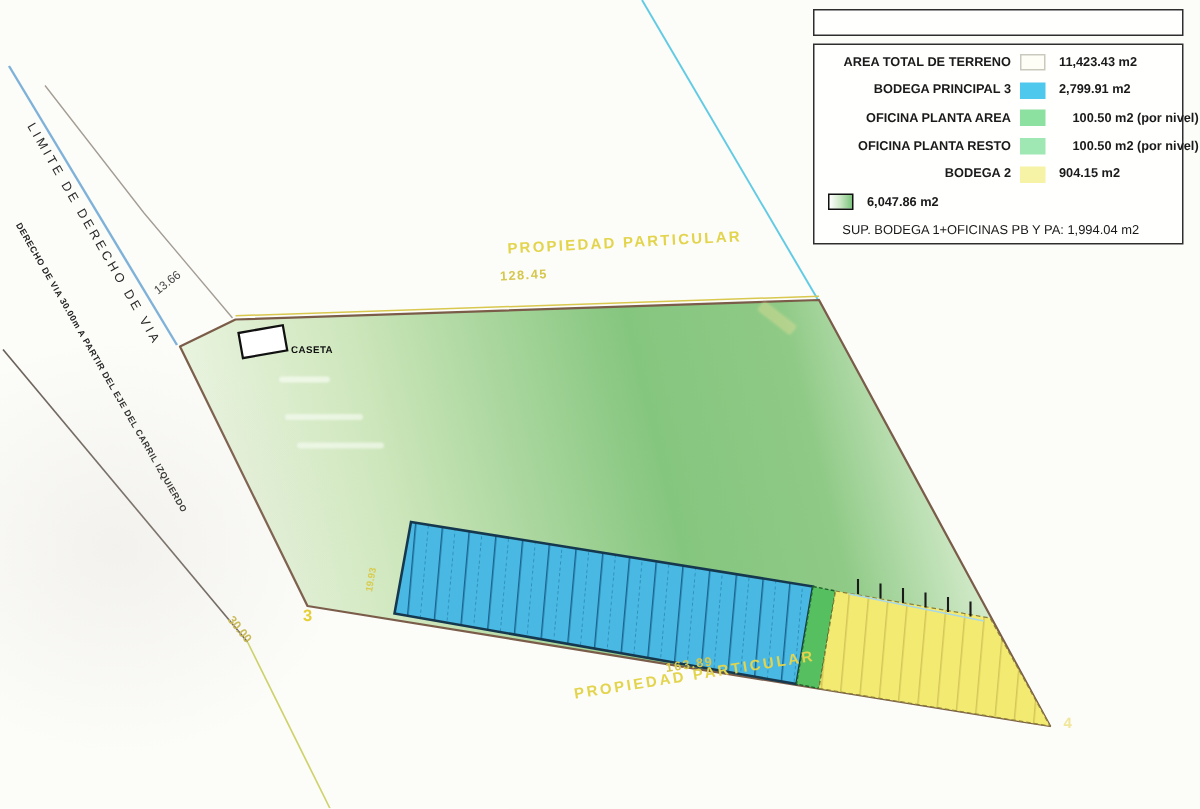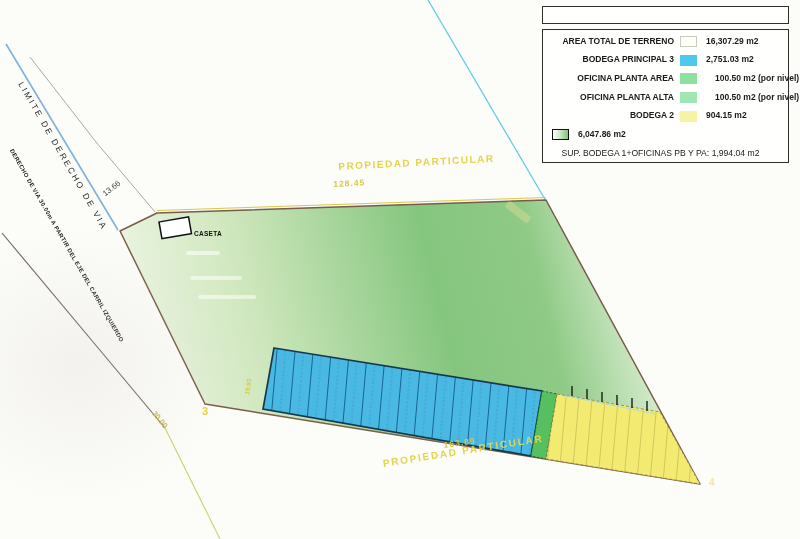--- a/index.html
+++ b/index.html
@@ -139,34 +139,34 @@
   <span class="plab dim-left">19.93</span>
   <span class="plab caseta-label">CASETA</span>
   <span class="plab vertex3">3</span>
   <span class="plab vertex4">4</span>
 
   <div class="title-box"></div>
   <div class="legend">
     <div class="lrow">
       <span class="lab">AREA TOTAL DE TERRENO</span>
       <span class="sw sw-total"></span>
-      <span class="val">16,307.29 m2</span>
+      <span class="val">11,423.43 m2</span>
     </div>
     <div class="lrow">
       <span class="lab">BODEGA PRINCIPAL 3</span>
       <span class="sw sw-bodega1"></span>
-      <span class="val">2,751.03 m2</span>
+      <span class="val">2,799.91 m2</span>
     </div>
     <div class="lrow">
       <span class="lab">OFICINA PLANTA AREA</span>
       <span class="sw sw-ofbaja"></span>
       <span class="val indent">100.50 m2 (por nivel)</span>
     </div>
     <div class="lrow">
-      <span class="lab">OFICINA PLANTA ALTA</span>
+      <span class="lab">OFICINA PLANTA RESTO</span>
       <span class="sw sw-ofalta"></span>
       <span class="val indent">100.50 m2 (por nivel)</span>
     </div>
     <div class="lrow">
       <span class="lab">BODEGA 2</span>
       <span class="sw sw-bodega2"></span>
       <span class="val">904.15 m2</span>
     </div>
     <div class="lrow">
       <span class="sw sw-resto"></span>

